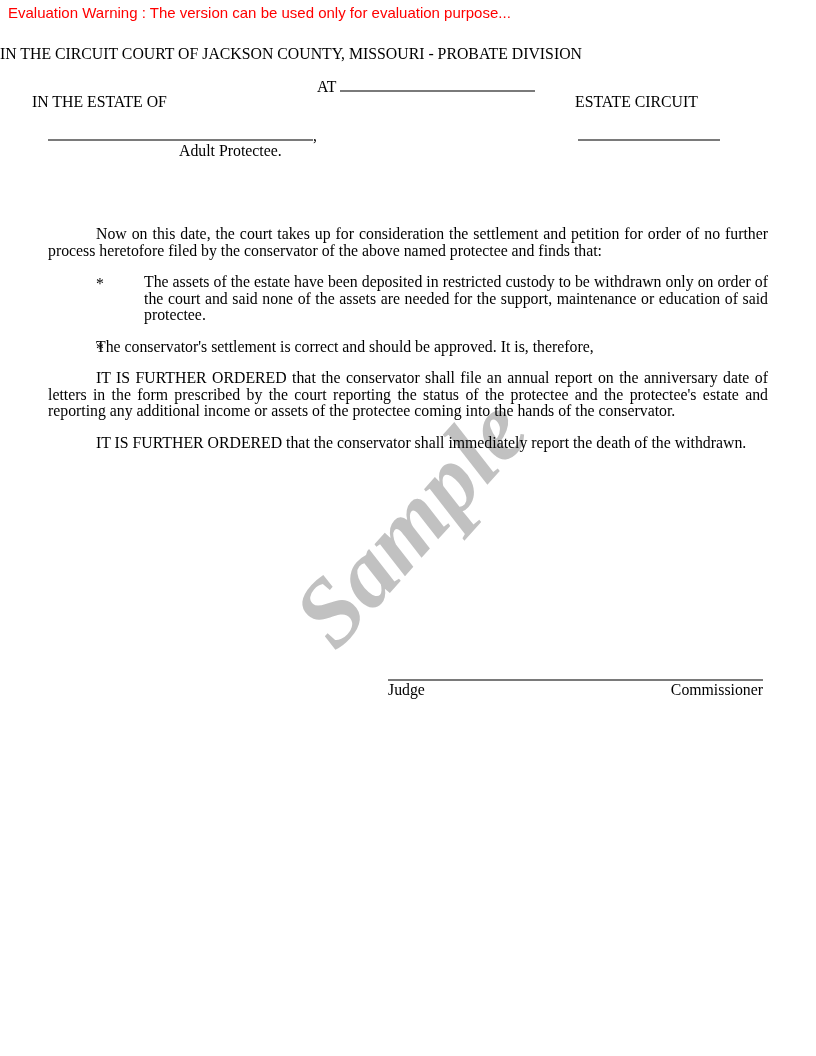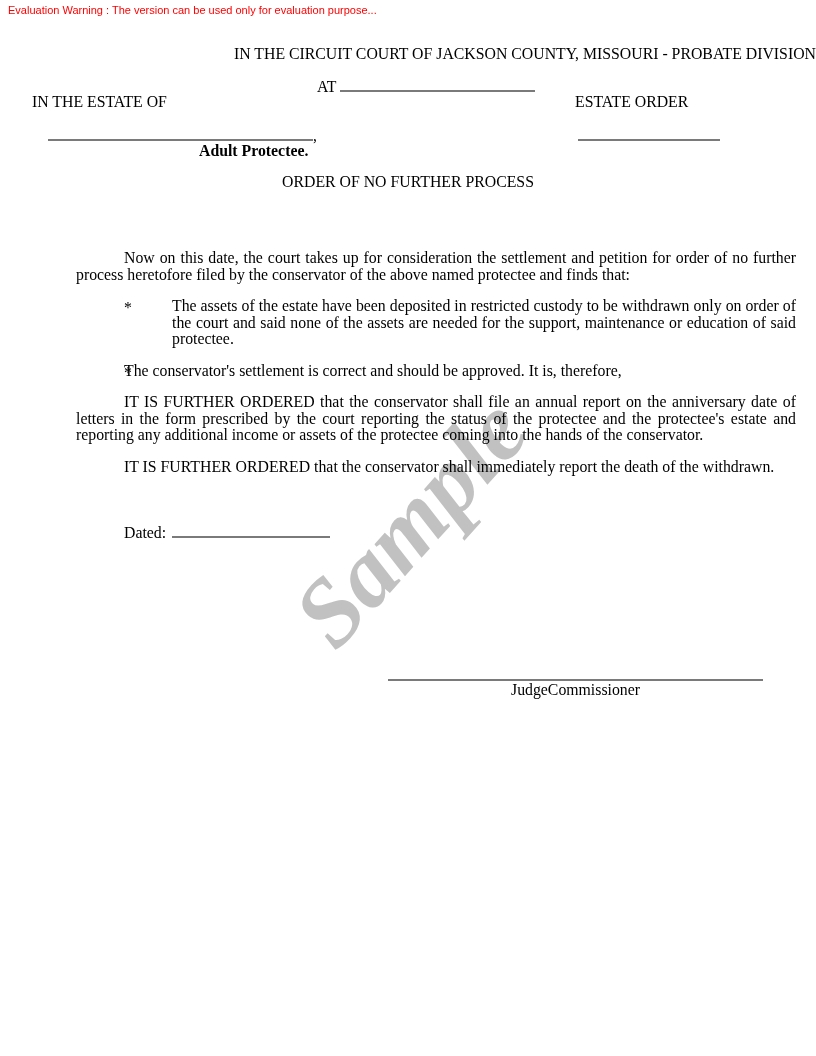--- a/index.html
+++ b/index.html
@@ -12,60 +12,59 @@
     font-family: "Liberation Serif", serif;
     color: #000000;
     overflow: hidden;
     margin: 0 auto;
   }
   .warning {
     position: absolute;
     left: 8px;
     top: 4px;
     font-family: "Liberation Sans", sans-serif;
-    font-size: 11px;
+    font-size: 15px;
     color: #ff0000;
     z-index: 3;
   }
   .txt { font-size: 15.8px; line-height: 16.5px; }
   .court-title {
     position: absolute;
     top: 46px; left: 0; right: 0;
-    text-align: right;
+    text-align: left;
   }
   .at-row {
     position: absolute;
     top: 77px; left: 295px; margin-left: 22px;
   }
   .blank {
     display: inline-block;
     border-bottom: 2px solid #7a7a7a;
     height: 15px;
     vertical-align: baseline;
   }
   .at-blank { width: 195px; }
   .estate-of-label { position: absolute; top: 94px; left: 32px; }
   .estate-number-label { position: absolute; top: 94px; left: 575px; }
   .protectee-blank-row { position: absolute; top: 126px; left: 48px; }
   .protectee-blank { width: 265px; }
   .estate-number-blank-wrap { position: absolute; top: 126px; left: 578px; }
   .estate-number-blank { width: 142px; }
-  .adult-protectee { position: absolute; top: 143px; left: 199px; font-weight: bold; }
+  .adult-protectee { position: absolute; top: 143px; left: 179px; }
   .order-title {
     position: absolute;
     top: 174px; left: 0; right: 0;
     text-align: center;
   }
   .body-text {
     position: absolute;
-    top: 250px;
+    top: 226px;
     left: 48px;
     width: 720px;
     z-index: 2;
-    margin-left: 28px;
   }
   .para {
     text-align: justify;
     text-indent: 48px;
     margin-top: 15px;
   }
   .para.first { margin-top: 0; }
   .bullet {
     position: relative;
     padding-left: 96px;
@@ -85,21 +84,21 @@
     left: 388px;
     width: 375px;
     z-index: 2;
   }
   .signature-line {
     border-top: 2px solid #7a7a7a;
     height: 0;
   }
   .signature-labels {
     display: flex;
-    justify-content: center;
+    justify-content: space-between;
     margin-top: 1px;
   }
   .watermark {
     position: absolute;
     left: 410px;
     top: 522px;
     transform: translate(-50%, -50%) rotate(-48deg);
     font-family: "Liberation Serif", serif;
     font-weight: bold;
     font-style: italic;
@@ -119,30 +118,29 @@
   <div class="warning">Evaluation Warning : The version can be used only for evaluation purpose...</div>
 
   <div class="watermark">Sample</div>
 
   <div class="court-title txt">IN THE CIRCUIT COURT OF JACKSON COUNTY, MISSOURI - PROBATE DIVISION</div>
 
   <div class="at-row txt"><span>AT</span> <span class="blank at-blank"></span></div>
 
   <div class="estate-of-label txt">IN THE ESTATE OF</div>
 
-  <div class="estate-number-label txt">ESTATE ORDER</div>
+  <div class="estate-number-label txt">ESTATE CIRCUIT</div>
 
   <div class="protectee-blank-row txt"><span class="blank protectee-blank"></span><span>,</span></div>
 
   <div class="estate-number-blank-wrap txt"><span class="blank estate-number-blank"></span></div>
 
   <div class="adult-protectee txt">Adult Protectee.</div>
 
   <div class="order-title txt">
-    <div>ORDER OF NO FURTHER PROCESS</div>
   </div>
 
   <div class="body-text txt">
 
     <p class="para first">Now on this date, the court takes up for consideration the settlement and petition for order of no further process heretofore filed by the conservator of the above named protectee and finds that:</p>
 
     <div class="bullet">
       <span class="marker">*</span>
       <span>The assets of the estate have been deposited in restricted custody to be withdrawn only on order of the court and said none of the assets are needed for the support, maintenance or education of said protectee.</span>
     </div>
@@ -151,21 +149,20 @@
       <span class="marker">*</span>
     </div>
 
     <p class="para">The conservator's settlement is correct and should be approved.  It is, therefore,</p>
 
 
     <p class="para">IT IS FURTHER ORDERED that the conservator shall file an annual report on the anniversary date of letters in the form prescribed by the court reporting the  status of the protectee and the protectee's estate and reporting any additional income or assets of the protectee coming into the hands of the conservator.</p>
 
     <p class="para">IT IS FURTHER ORDERED that the conservator shall immediately report the death of the withdrawn.</p>
 
-    <div class="dated-row"><span>Dated:</span><span class="blank dated-blank"></span></div>
 
   </div>
 
   <div class="signature-block txt">
     <div class="signature-line"></div>
     <div class="signature-labels">
       <span>Judge</span>
       <span>Commissioner</span>
     </div>
   </div>

